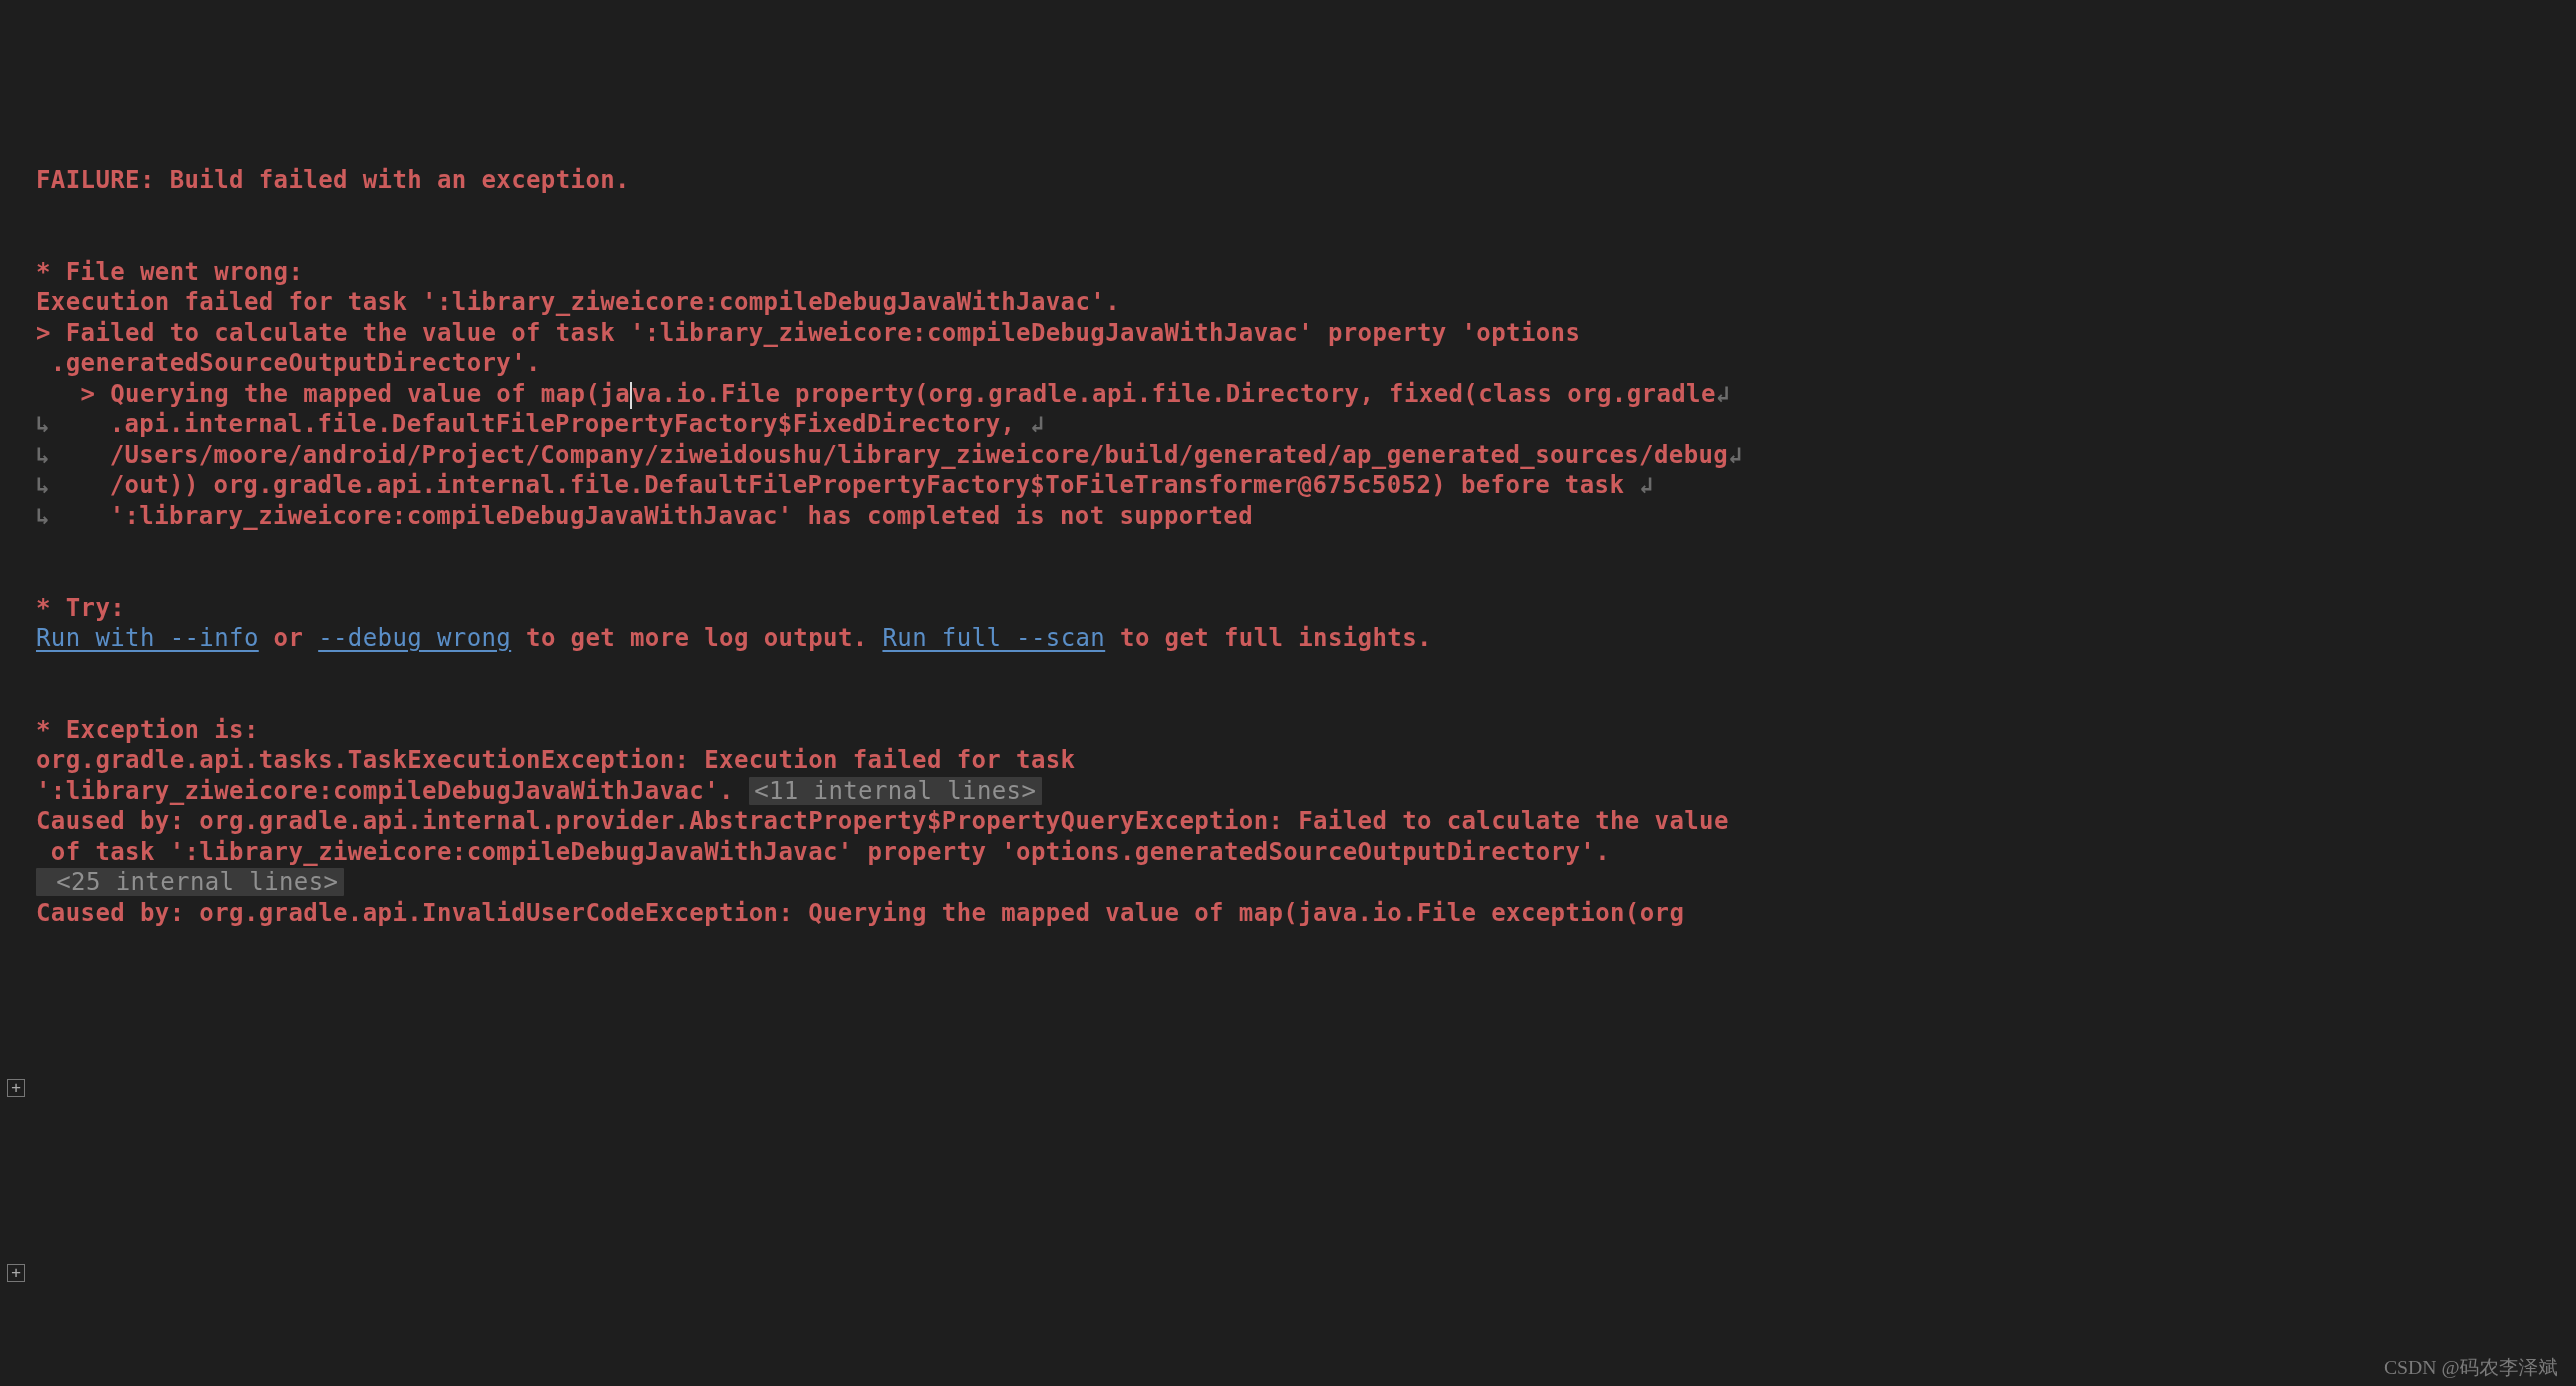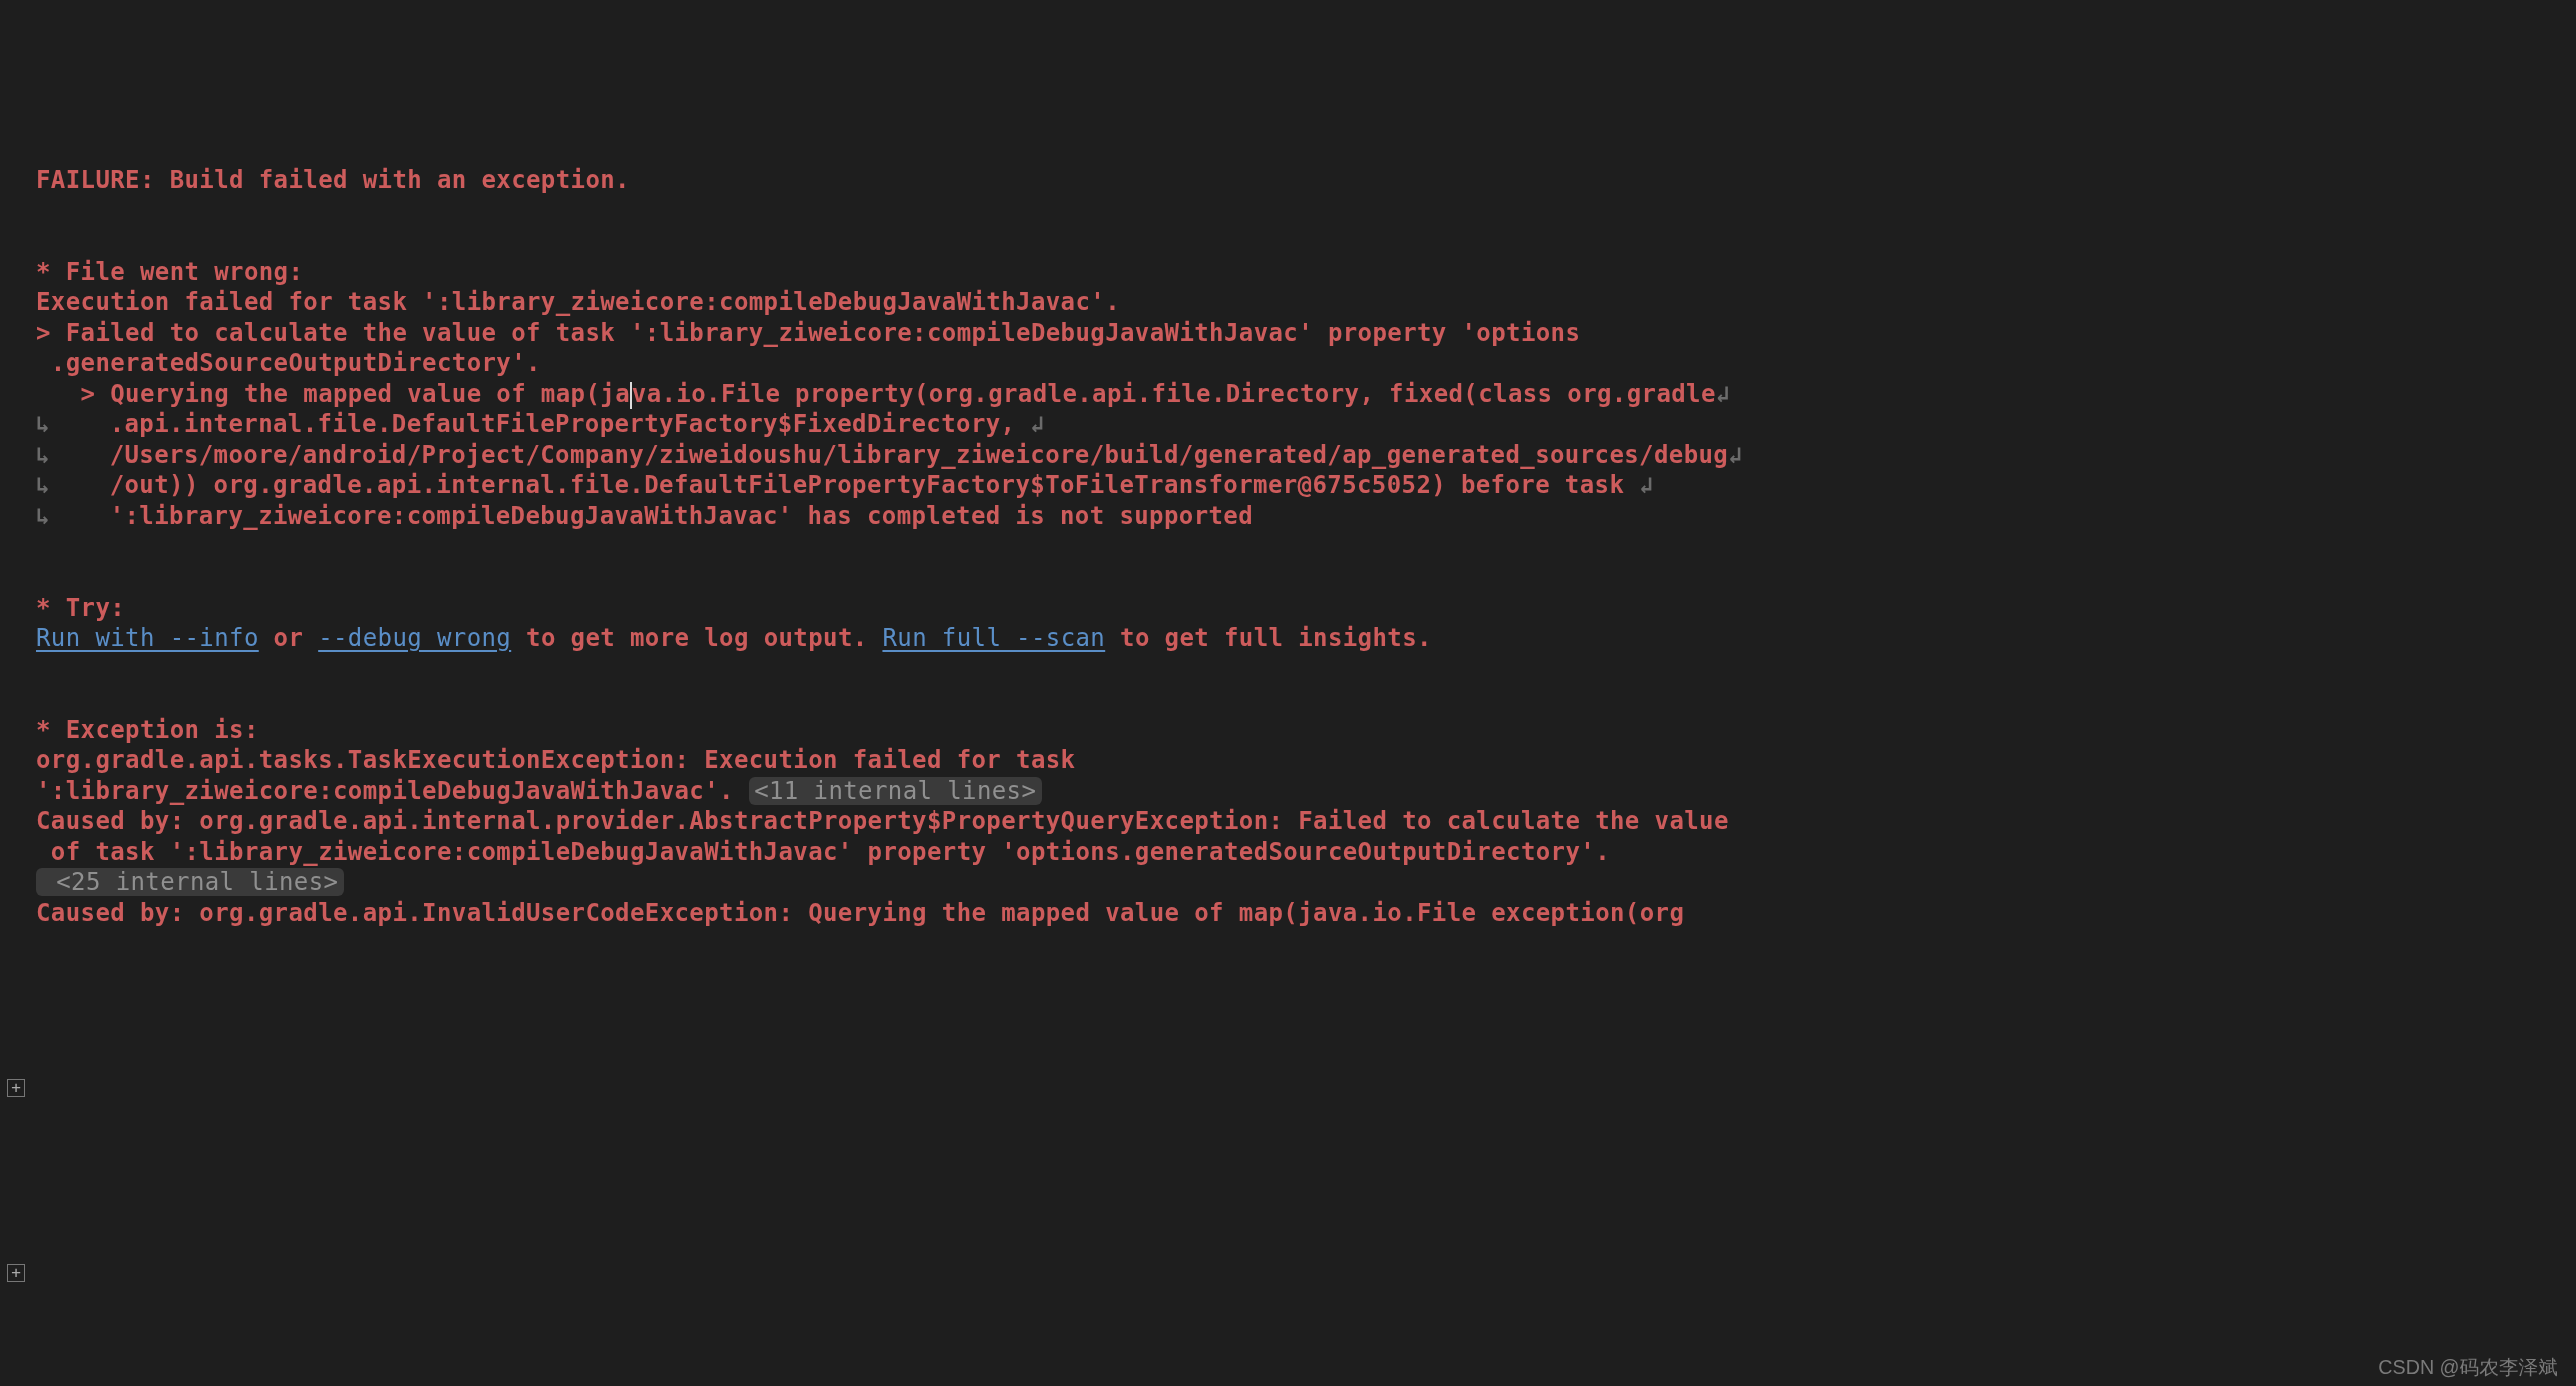--- a/index.html
+++ b/index.html
@@ -25,21 +25,21 @@
     color: #5a8ec7;
     text-decoration: underline;
     text-underline-offset: 3.6px;
     cursor: pointer;
     margin-top: 36px;
   }
   .fold {
     color: #909090;
     background: #3a3a3a;
     padding: 0 5.4px;
-    border-radius: 6px;
+    border-radius: 1px;
     cursor: pointer;
   }
   .wrap-arrow {
     color: #6b6b6b;
     font-size: 23px;
   }
   .gutter {
     position: absolute;
     left: 0;
     top: 0;
@@ -67,21 +67,21 @@
     background: #dcdcdc;
     vertical-align: text-bottom;
     margin-bottom: -1.8px;
   }
   .blank { display:block; height: 31px; }
   .watermark {
     position: fixed;
     right: 18px;
     bottom: 5.4px;
     color: #9a9a9a;
-    font-family: Liberation Sans, sans-serif;
+    font-family: Liberation Serif, serif;
     font-size: 19.7px;
     opacity: 0.75;
   }
 </style>
 </head>
 <body>
 
 <div class="console">
 
   <div class="gutter">

